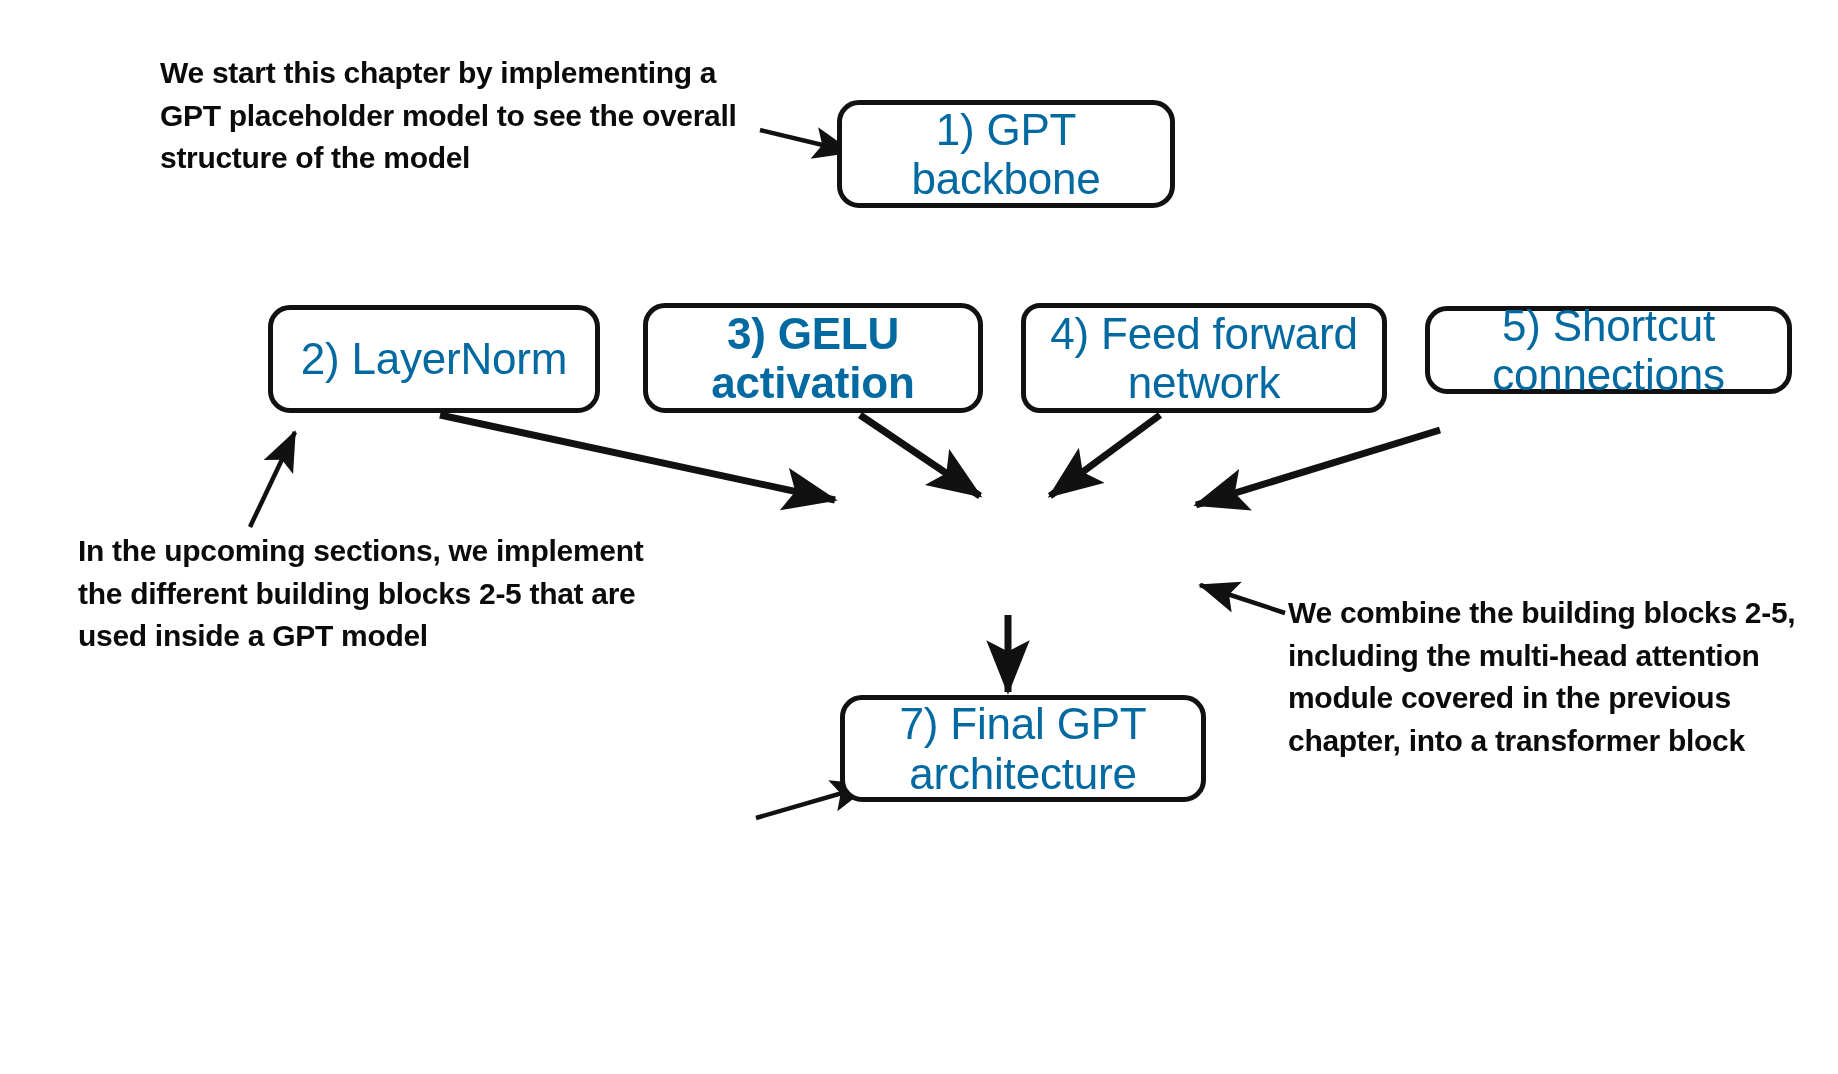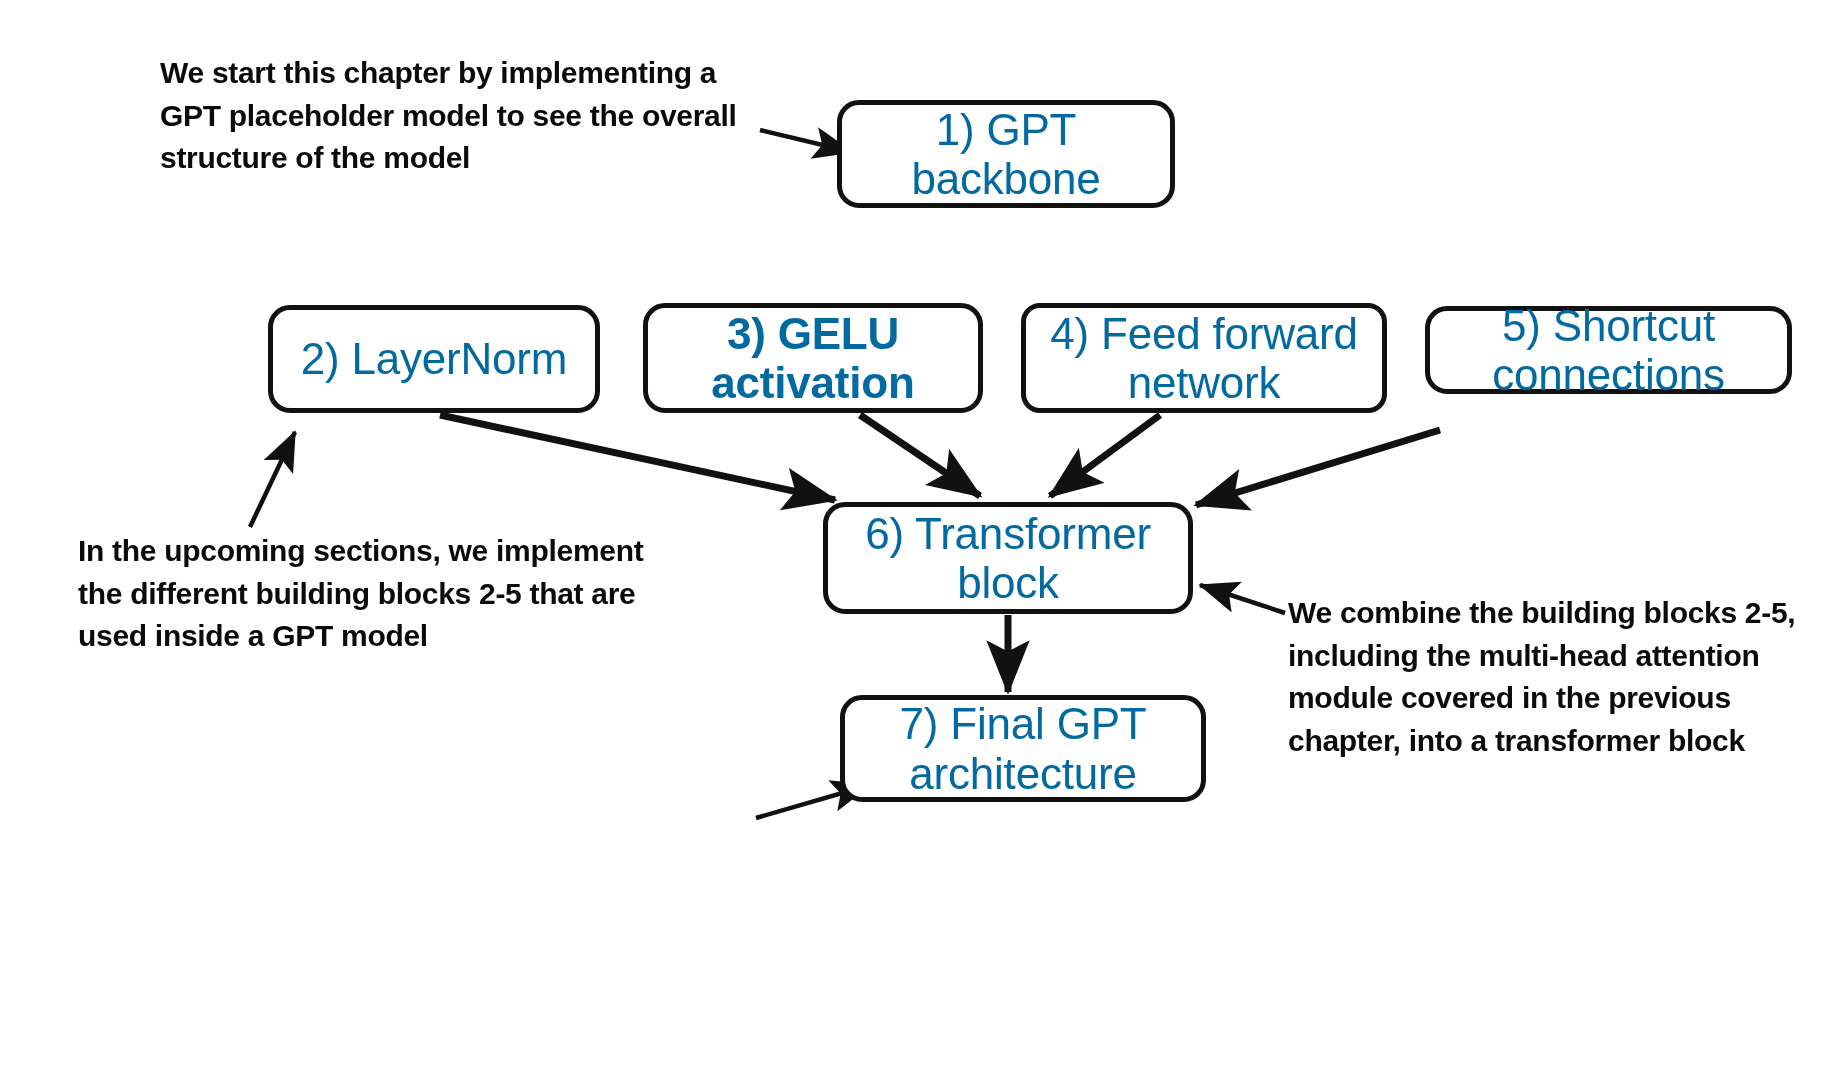--- a/index.html
+++ b/index.html
@@ -95,22 +95,20 @@
 
   <div class="node" style="left:643px; top:303px; width:340px; height:110px;font-weight:bold;">3) GELU
 activation</div>
 
   <div class="node" style="left:1021px; top:303px; width:366px; height:110px;border-radius:19px;">4) Feed forward
 network</div>
 
   <div class="node" style="left:1425px; top:306px; width:367px; height:88px;">5) Shortcut
 connections</div>
 
-  <div class="node" style="left:823px; top:502px; width:370px; height:112px;">6) Transformer
-block</div>
 
   <div class="node" style="left:840px; top:695px; width:366px; height:107px;">7) Final GPT
 architecture</div>
 
   <div class="note" style="left:160px; top:52px; width:600px;">We start this chapter by implementing a
 GPT placeholder model to see the overall
 structure of the model</div>
 
   <div class="note" style="left:78px; top:530px; width:610px;">In the upcoming sections, we implement
 the different building blocks 2-5 that are

